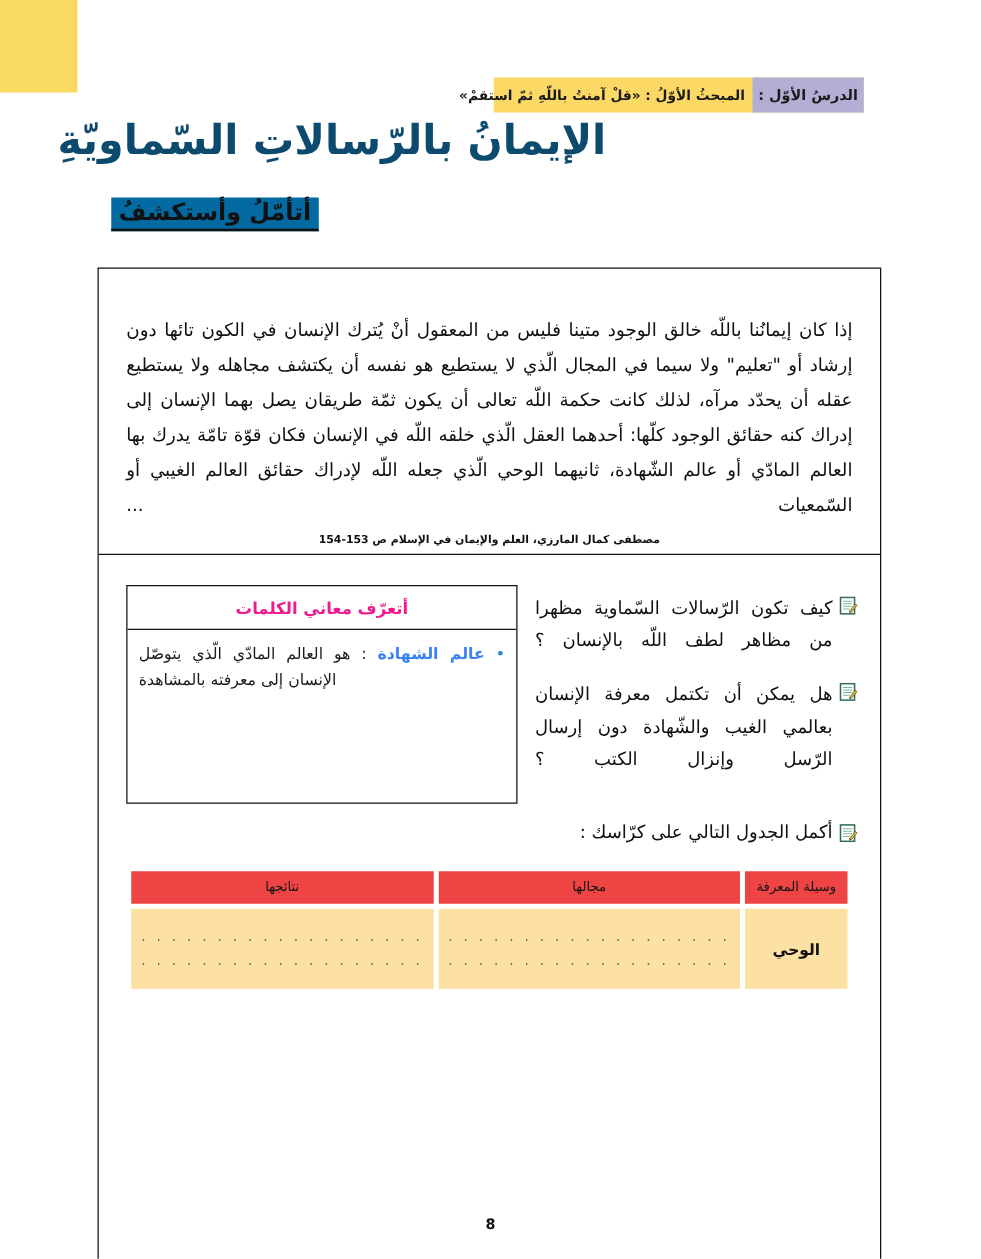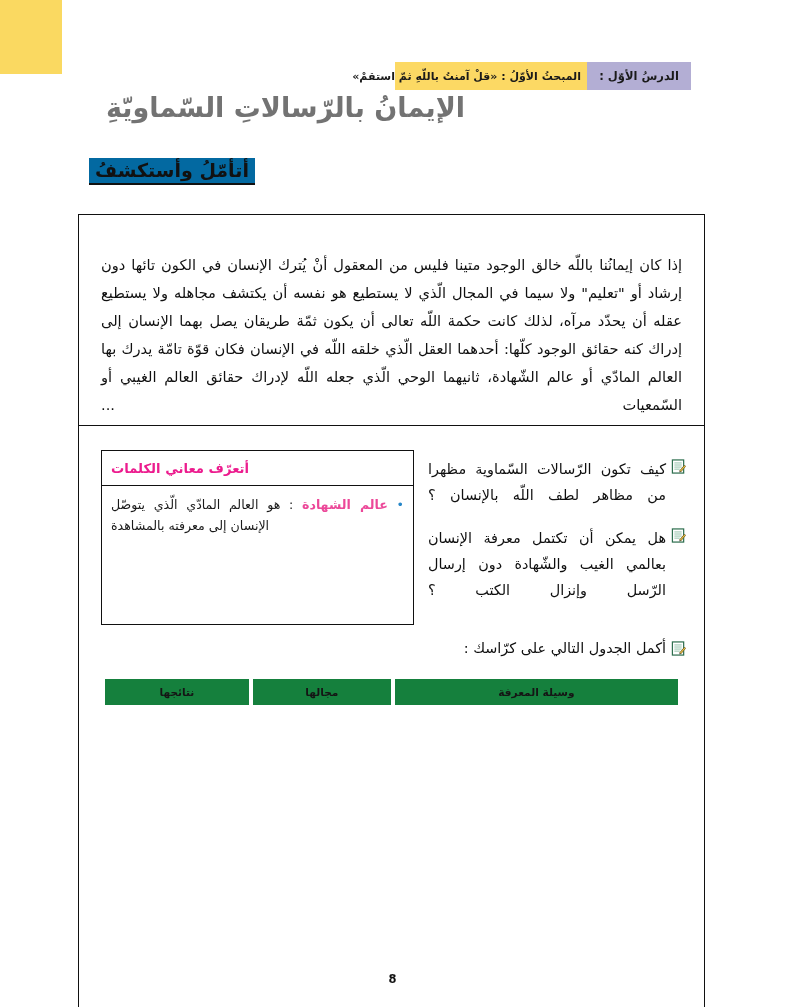--- a/index.html
+++ b/index.html
@@ -33,21 +33,21 @@
     width: 296px;
     height: 28px;
     background: #fcd964;
     display: flex;
     flex-direction: row;
     align-items: center;
   }
   #lesson-chip {
     background: #b3aed4;
     height: 28px;
-    width: 104px;
+    width: 89px;
     display: flex;
     align-items: center;
     justify-content: center;
     flex: none;
   }
   #lesson-chip .chip-text {
     font-size: 11.5px;
     font-weight: bold;
     color: #1a1a1a;
     white-space: nowrap;
@@ -62,23 +62,23 @@
     font-weight: bold;
   }
 
   
   #page-title {
     position: absolute;
     right: 300px;
     top: 92px;
     left: 86px;
     text-align: center;
-    font-size: 27px;
-    font-weight: bold;
-    color: #737373;
+    font-size: 33px;
+    font-weight: bold;
+    color: #0c4a6e;
     letter-spacing: 0px;
     white-space: nowrap;
   }
 
   
   #section-heading-wrap {
     position: absolute;
     right: 96px;
     top: 158px;
     text-align: left;
@@ -181,21 +181,21 @@
     box-sizing: border-box;
   }
   #vocab-box {
     border: 1.5px solid #111111;
     box-sizing: border-box;
     width: 100%;
   }
   #vocab-title-bar {
     border-bottom: 1.5px solid #111111;
     padding: 7px 9px 8px 9px;
-    text-align: left;
+    text-align: center;
   }
   #vocab-title {
     font-size: 13.2px;
     font-weight: bold;
     color: #ec1c8e;
     white-space: nowrap;
   }
   #vocab-body {
     padding: 8px 9px 12px 9px;
     min-height: 118px;
@@ -203,21 +203,21 @@
   .vocab-item {
     font-size: 12.6px;
     line-height: 1.68;
     color: #1a1a1a;
     text-align: justify;
     text-align-last: left;
     direction: rtl;
     margin-bottom: 4px;
   }
   .vocab-term {
-    color: #ec4899;
+    color: #3b82f6;
     font-weight: bold;
   }
   .vocab-bullet {
     color: #2787c8;
   }
 
   
   #table-instruction {
     display: flex;
     flex-direction: row;
@@ -235,23 +235,23 @@
 
   
   #worksheet-table {
     margin: 14px 22px 0 22px;
     border-collapse: separate;
     border-spacing: 4px;
     width: calc(100% - 44px);
     direction: rtl;
   }
   #worksheet-table th {
-    background: #15803d;
+    background: #ef4444;
     font-size: 10.6px;
-    font-weight: bold;
+    font-weight: normal;
     color: #151515;
     padding: 7px 4px;
     text-align: center;
     border: 0;
   }
   #worksheet-table td {
     background: #fce0a4;
     height: 56px;
     vertical-align: middle;
     text-align: center;
@@ -305,20 +305,21 @@
 <div id="page-title">الإيمانُ بالرّسالاتِ السّماويّةِ</div>
 
 <div id="section-heading-wrap">
   <span id="section-heading">أتأمّلُ وأستكشفُ</span>
 </div>
 
 <div id="content-frame">
 
   <div id="quote-block">
     <div id="quote-text">إذا كان إيمانُنا باللّه خالق الوجود متينا فليس من المعقول أنْ يُترك الإنسان في الكون تائها دون إرشاد أو "تعليم" ولا سيما في المجال الّذي لا يستطيع هو نفسه أن يكتشف مجاهله ولا يستطيع عقله أن يحدّد مرآه، لذلك كانت حكمة اللّه تعالى أن يكون ثمّة طريقان يصل بهما الإنسان إلى إدراك كنه حقائق الوجود كلّها: أحدهما العقل الّذي خلقه اللّه في الإنسان فكان قوّة تامّة يدرك بها العالم المادّي أو عالم الشّهادة، ثانيهما الوحي الّذي جعله اللّه لإدراك حقائق العالم الغيبي أو السّمعيات ...</div>
+    <div id="quote-source">مصطفى كمال المارزي، العلم والإيمان في الإسلام ص 153-154</div>
     <div id="quote-divider"></div>
   </div>
 
   <div id="lower-section">
 
     <div id="questions-col">
       <div class="question-row">
         <span class="q-icon">
           <svg width="15" height="15" viewBox="0 0 16 16">
             <rect x="1.5" y="1" width="12" height="14" fill="#ffffff" stroke="#2f6f4f" stroke-width="1.3"></rect>
@@ -381,18 +382,29 @@
 
   <table id="worksheet-table">
     <thead>
       <tr>
         <th>وسيلة المعرفة</th>
         <th>مجالها</th>
         <th>نتائجها</th>
       </tr>
     </thead>
     <tbody>
+      <tr>
+        <td class="label-cell">الوحي</td>
+        <td class="blank-cell">
+          <div class="dotline">. . . . . . . . . . . . . . . . . . .</div>
+          <div class="dotline">. . . . . . . . . . . . . . . . . . .</div>
+        </td>
+        <td class="blank-cell">
+          <div class="dotline">. . . . . . . . . . . . . . . . . . .</div>
+          <div class="dotline">. . . . . . . . . . . . . . . . . . .</div>
+        </td>
+      </tr>
     </tbody>
   </table>
 
 </div>
 
 <div id="page-number">8</div>
 
 </body></html>

